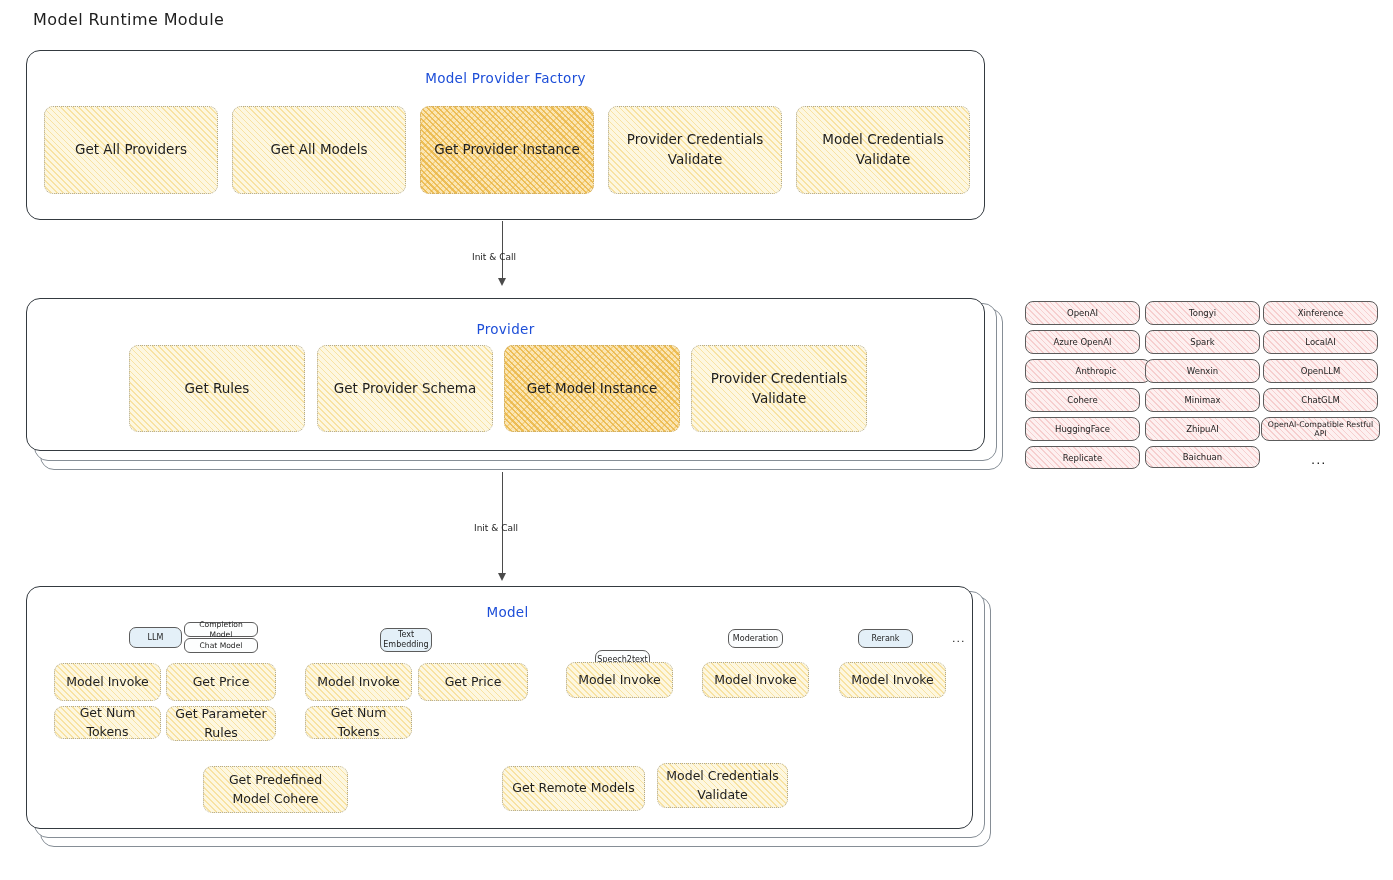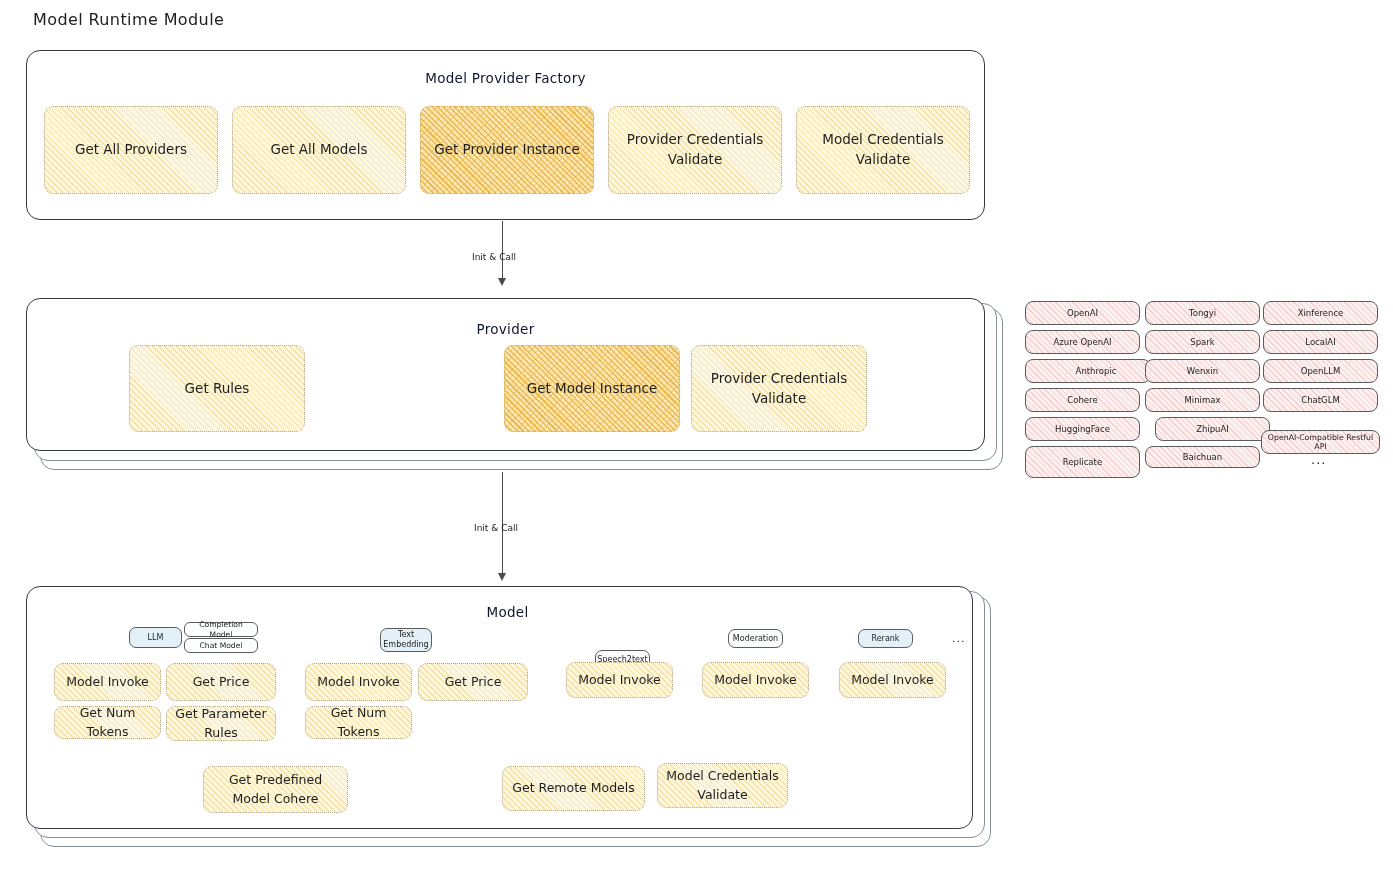--- a/index.html
+++ b/index.html
@@ -31,21 +31,21 @@
     position:absolute;
     border:1.1px solid #868e96;
     border-radius:14px;
     background:#ffffff;
     box-sizing:border-box;
   }
   .frame-title{
     position:absolute;left:0;right:0;
     text-align:center;
     font-size:13.5px;
-    color:#0f172a;
+    color:#1d4ed8;
     letter-spacing:.3px;
   }
 
   
   .hbox{
     position:absolute;
     box-sizing:border-box;
     border:1.1px dotted #b0a98f;
     border-radius:9px;
     display:flex;align-items:center;justify-content:center;
@@ -88,21 +88,21 @@
     font-size:8.5px;
     color:#1e1e1e;
     background-color:#fdf0f0;
     background-image:repeating-linear-gradient(45deg,
        rgba(237,160,160,.42) 0px,
        rgba(237,160,160,.42) 1px,
        rgba(255,255,255,0) 1px,
        rgba(255,255,255,0) 4px);
     padding:1px 3px;
   }
-  .chip.wide{font-size:7.8px;margin-top:13px;}
+  .chip.wide{font-size:7.8px;}
 
   
   .badge{
     position:absolute;
     box-sizing:border-box;
     border:1.1px solid #5c5c5c;
     border-radius:7px;
     display:flex;align-items:center;justify-content:center;
     text-align:center;
     font-size:8px;line-height:1.25;
@@ -164,20 +164,23 @@
   <div class="arrow-label" style="left:472px;top:252px;">Init &amp; Call</div>
 
   <div class="frame-shadow" style="left:40px;top:308px;width:963px;height:162px;"></div>
   <div class="frame-shadow" style="left:34px;top:303px;width:963px;height:158px;"></div>
   <div class="frame" style="left:26px;top:298px;width:959px;height:153px;"></div>
   <div class="frame-title" style="left:26px;width:959px;top:321px;">Provider</div>
 
   <div class="hbox big" style="left:129px;top:345px;width:176px;height:87px;">
     <span>Get Rules</span>
   </div>
+  <div class="hbox big" style="left:317px;top:345px;width:176px;height:87px;">
+    <span>Get Provider Schema</span>
+  </div>
   <div class="hbox big dark" style="left:504px;top:345px;width:176px;height:87px;">
     <span>Get Model Instance</span>
   </div>
   <div class="hbox big" style="left:691px;top:345px;width:176px;height:87px;">
     <span>Provider Credentials Validate</span>
   </div>
 
   <div class="chip" style="left:1025px;top:301px;width:115px;height:24px;">
     <span>OpenAI</span>
     </div>
@@ -186,37 +189,37 @@
     </div>
   <div class="chip" style="left:1025px;top:359px;width:126px;height:24px;padding-left:19px;">
     <span>Anthropic</span>
     </div>
   <div class="chip" style="left:1025px;top:388px;width:115px;height:24px;">
     <span>Cohere</span>
     </div>
   <div class="chip" style="left:1025px;top:417px;width:115px;height:24px;">
     <span>HuggingFace</span>
     </div>
-  <div class="chip" style="left:1025px;top:446px;width:115px;height:32px;">
+  <div class="chip" style="left:1025px;top:446px;width:115px;height:23px;">
     <span>Replicate</span>
     </div>
 
   <div class="chip" style="left:1145px;top:301px;width:115px;height:24px;">
     <span>Tongyi</span>
     </div>
   <div class="chip" style="left:1145px;top:330px;width:115px;height:24px;">
     <span>Spark</span>
     </div>
   <div class="chip" style="left:1145px;top:359px;width:115px;height:24px;">
     <span>Wenxin</span>
     </div>
   <div class="chip" style="left:1145px;top:388px;width:115px;height:24px;">
     <span>Minimax</span>
     </div>
-  <div class="chip" style="left:1145px;top:417px;width:115px;height:24px;margin-left:10px;">
+  <div class="chip" style="left:1145px;top:417px;width:115px;height:24px;">
     <span>ZhipuAI</span>
     </div>
   <div class="chip" style="left:1145px;top:446px;width:115px;height:22px;">
     <span>Baichuan</span>
     </div>
 
   <div class="chip" style="left:1263px;top:301px;width:115px;height:24px;">
     <span>Xinference</span>
     </div>
   <div class="chip" style="left:1263px;top:330px;width:115px;height:24px;">

